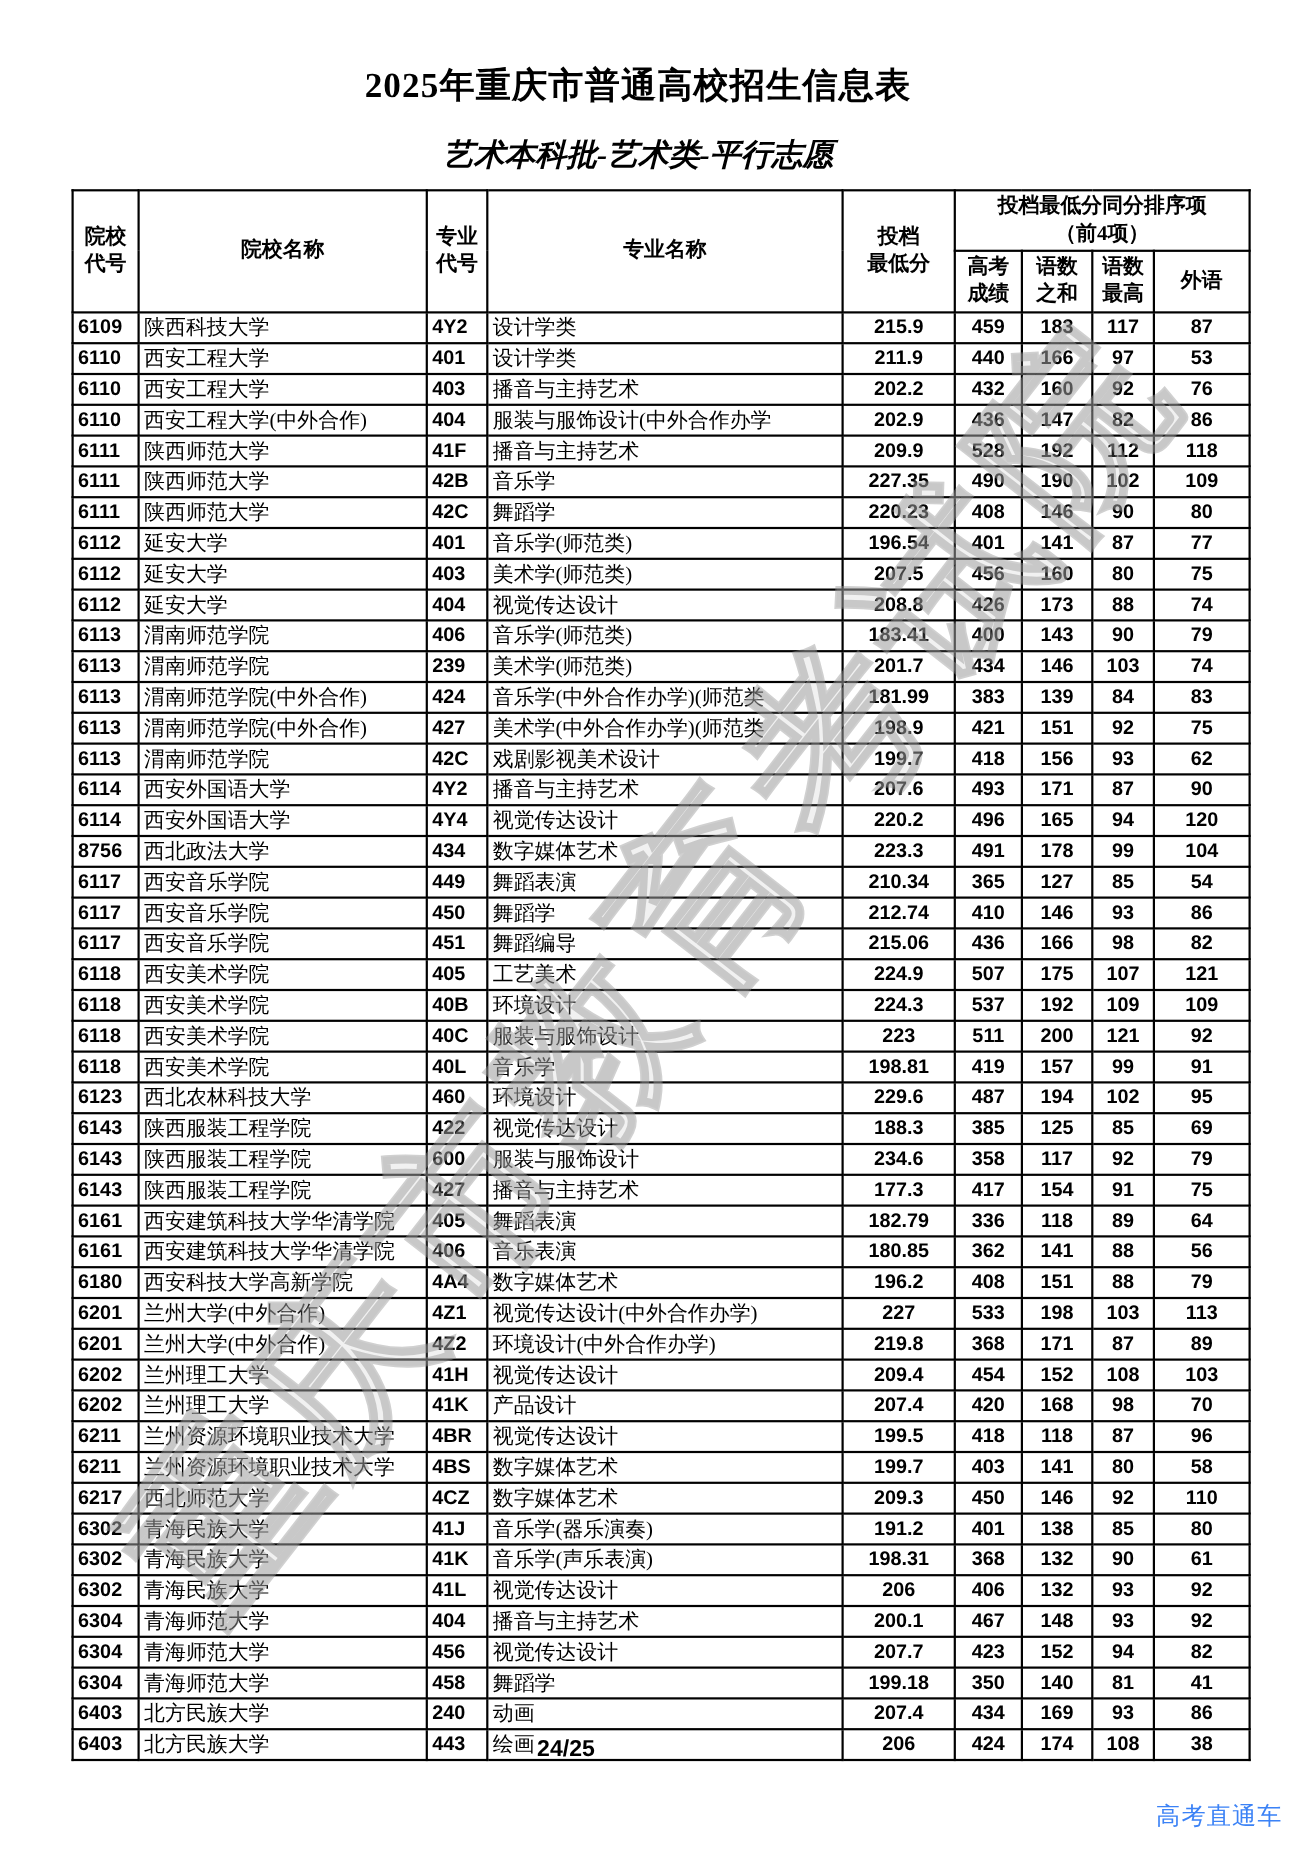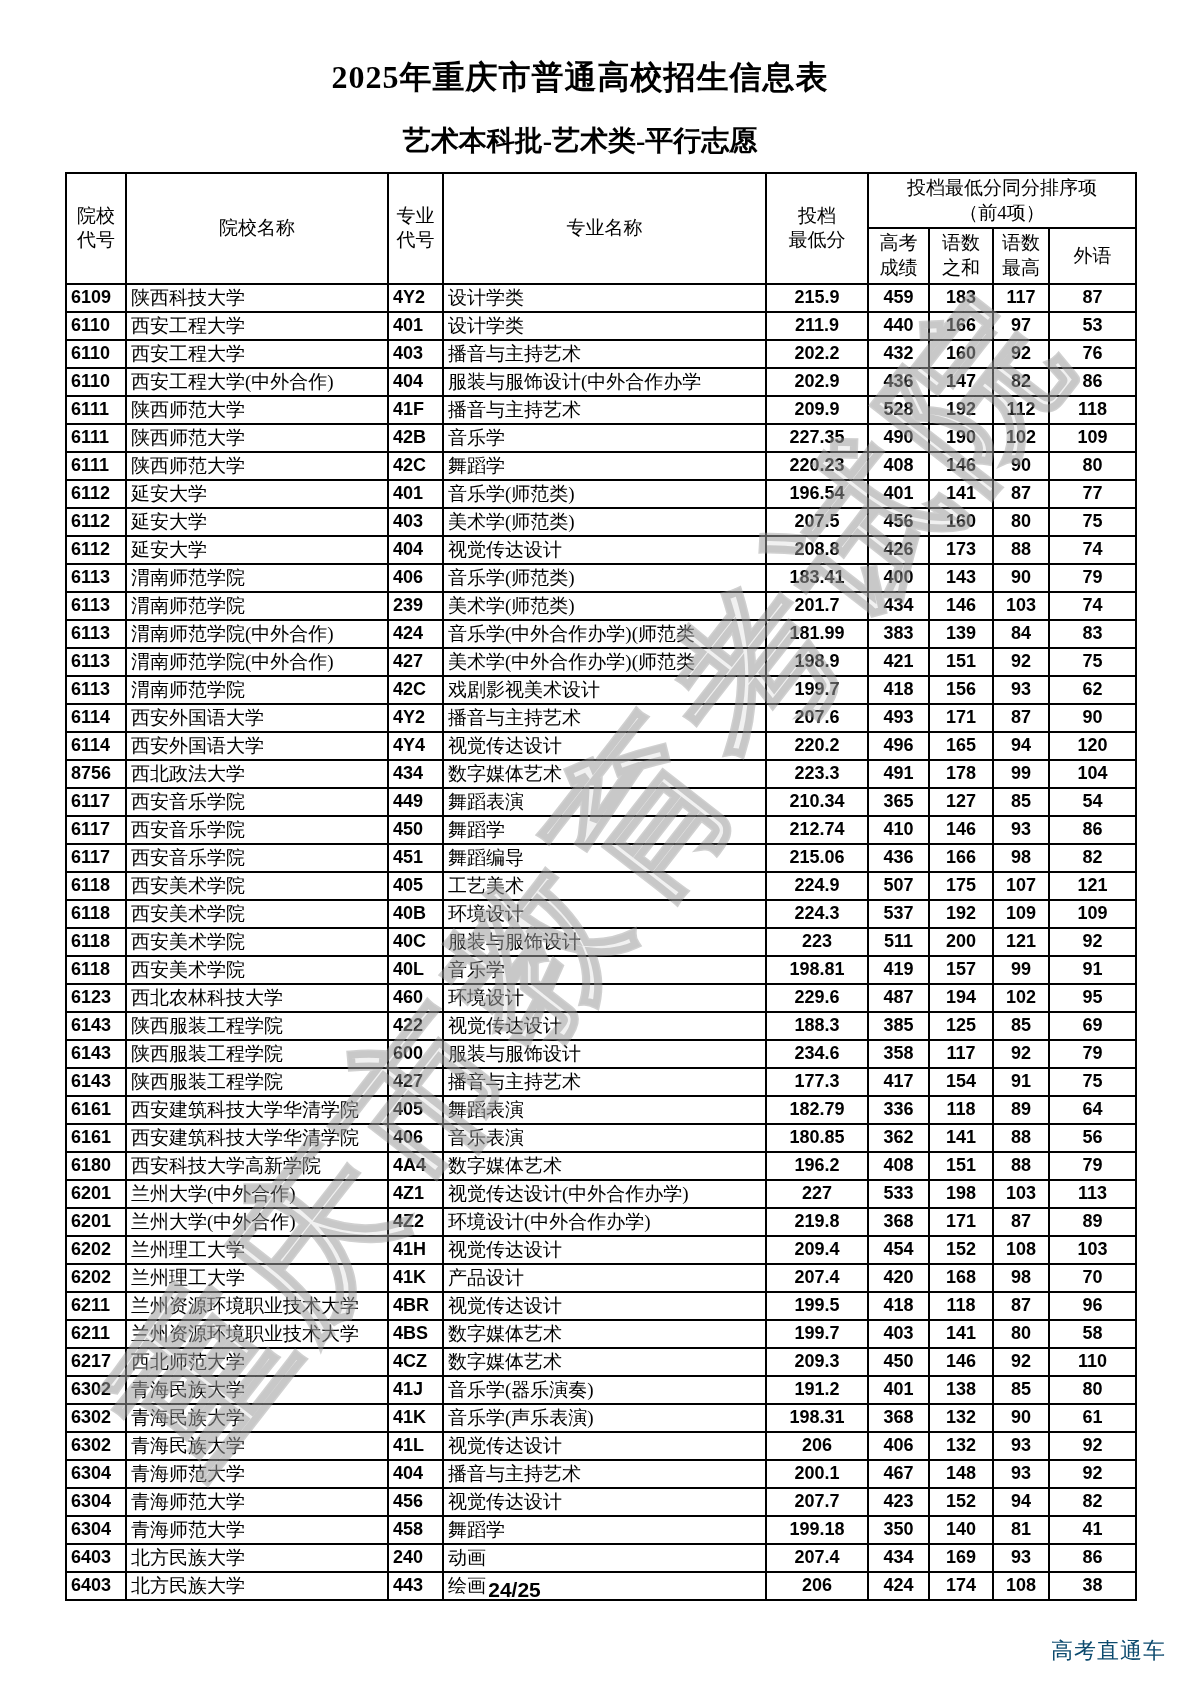--- a/index.html
+++ b/index.html
@@ -6,31 +6,31 @@
   body {
     width:1190px; height:1684px; background:#ffffff; position:relative;
     overflow:hidden; font-family:"Liberation Serif", serif; color:#000;
   }
   .doc-title {
     position:absolute; top:56px; left:0; width:1160px; text-align:center;
     font-size:32px; font-weight:bold; letter-spacing:1px; z-index:2;
   }
   .doc-subtitle {
     position:absolute; top:122px; left:0; width:1160px; text-align:center;
-    font-size:28px; font-weight:bold; z-index:2;
+    font-size:28px; font-weight:bold; z-index:2;font-style:italic;
   }
   .score-table {
     position:absolute; left:65px; top:172px; width:1070px;
     border-collapse:collapse; table-layout:fixed; z-index:1;
   }
   .score-table th, .score-table td {
     border:2px solid #000; box-sizing:border-box; overflow:hidden;
   }
   .score-table thead th {
-    font-weight:normal; font-size:19px; white-space:pre-line;
+    font-weight:bold; font-size:19px; white-space:pre-line;
     text-align:center; vertical-align:middle; line-height:1.3; padding:2px 2px;margin-left:33px;
   }
   .score-table thead tr.group-row th { height:50px; }
   .score-table thead tr.sub-row th { height:53px; }
   .score-table td {
     height:27.4px; padding:0 4px; white-space:nowrap; vertical-align:middle;
   }
   td.code {
     font-family:"Liberation Sans", sans-serif; font-weight:bold;
     font-size:18px; text-align:left;
@@ -39,21 +39,21 @@
   td.num {
     font-family:"Liberation Sans", sans-serif; font-weight:bold;
     font-size:18px; text-align:center;
   }
   .page-number {
     position:absolute; top:1578px; left:0; width:1029px; text-align:center;
     font-family:"Liberation Sans", sans-serif; font-weight:bold;
     font-size:21px; z-index:2;
   }
   .brand {
-    position:absolute; right:24px; bottom:18px; color:#0c4a6e;
+    position:absolute; right:24px; bottom:18px; color:#3b82f6;
     font-size:22px; z-index:2; letter-spacing:1px;
   }
   .watermark {
     position:absolute; left:595px; top:880px;
     transform:translate(-50%,-50%) rotate(-52deg);
     font-size:165px; font-weight:bold; letter-spacing:14px; white-space:nowrap;
     color:rgba(175,175,175,0.18);
     -webkit-text-stroke:3px rgba(150,150,150,0.45);
     z-index:3; pointer-events:none;
   }

